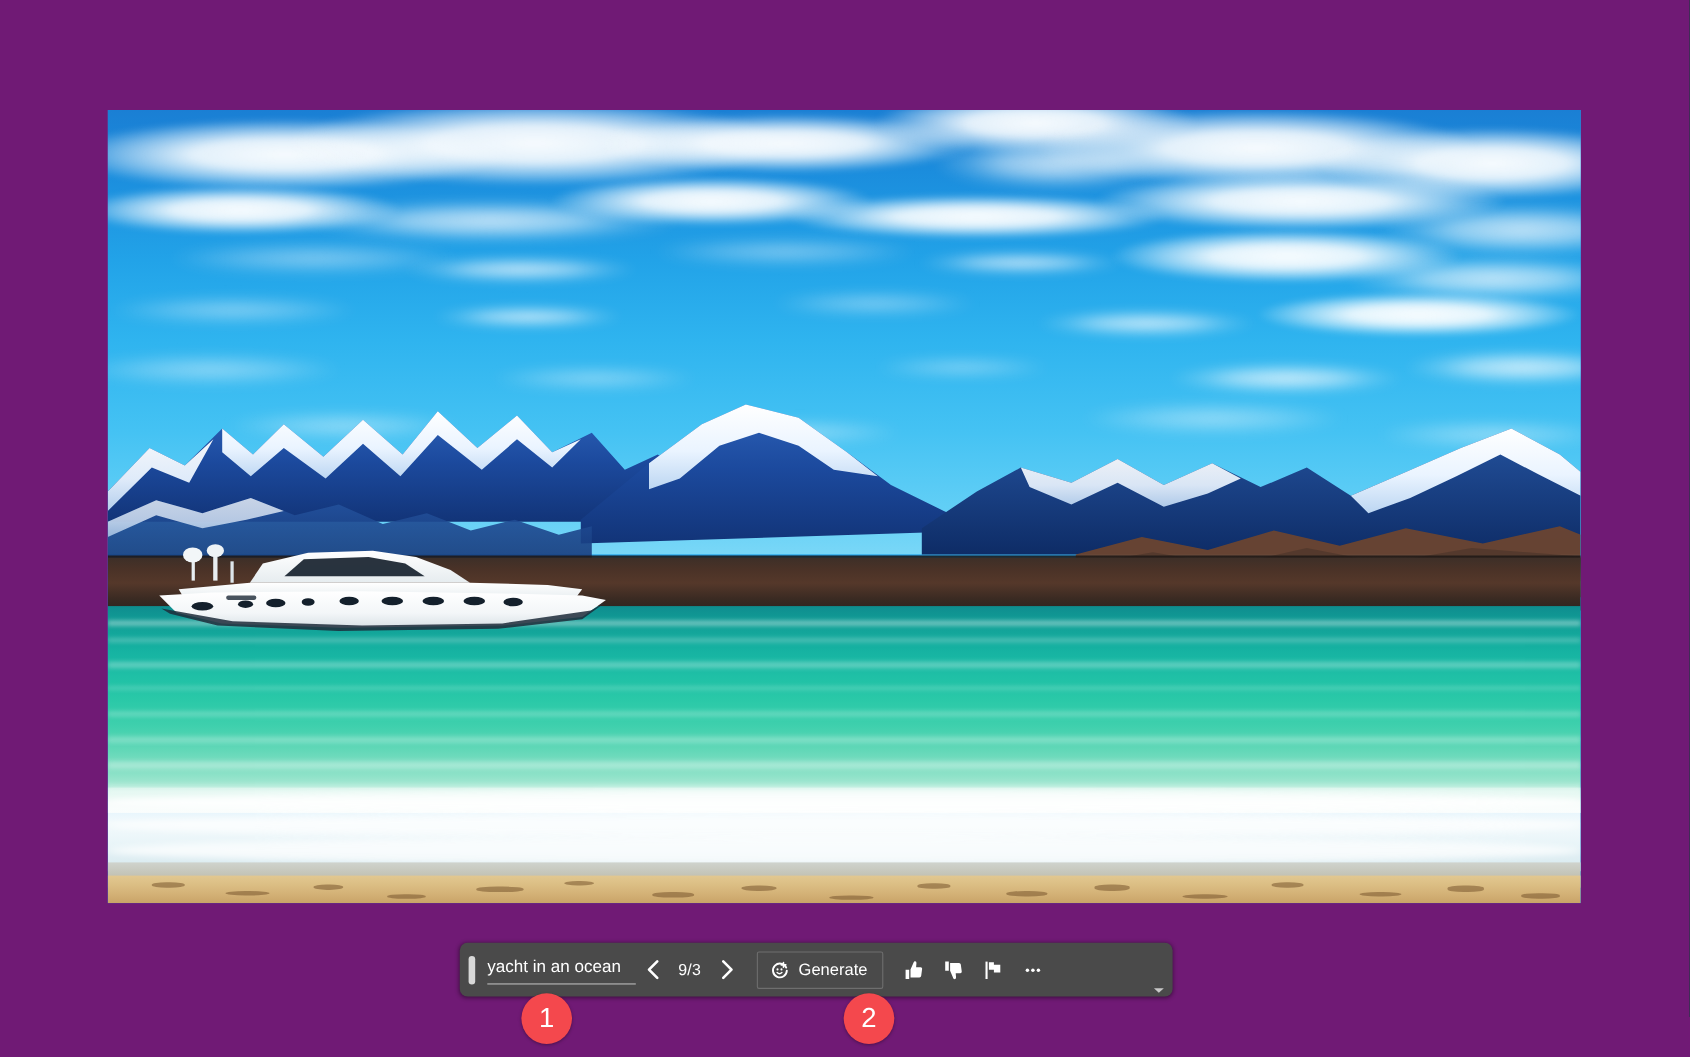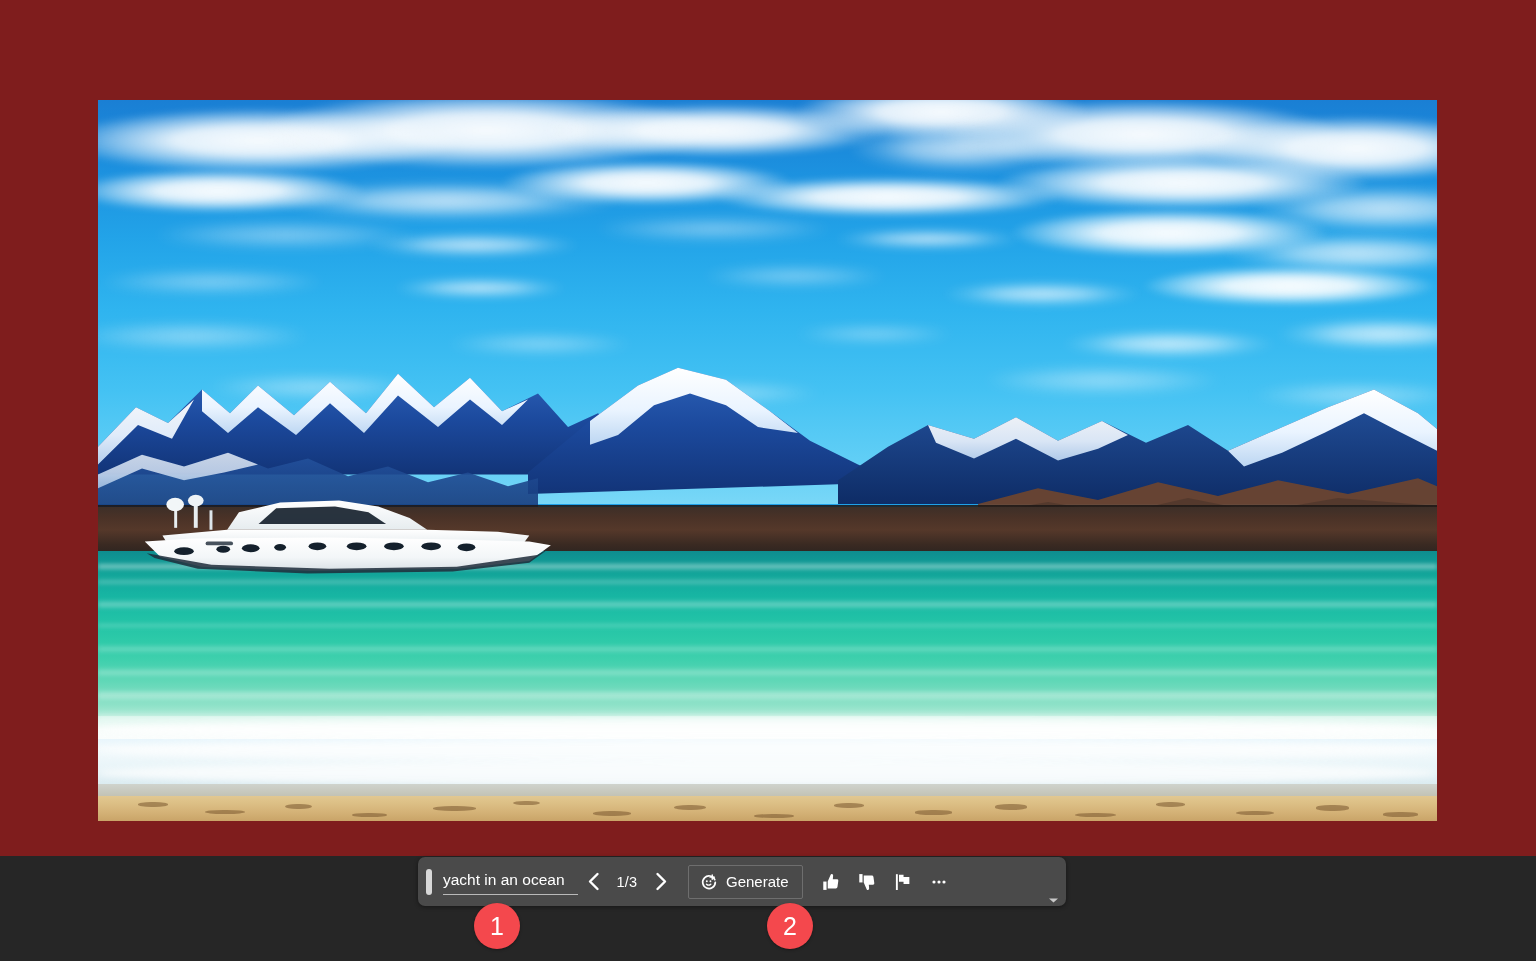--- a/index.html
+++ b/index.html
@@ -8,22 +8,22 @@
     width: 1536px;
     height: 961px;
     background: #262626;
     font-family: "Liberation Sans", sans-serif;
     overflow: hidden;
   }
 
   #stage {
     position: relative;
     width: 1536px;
-    height: 856px;
-    background: #7f1d1d;
+    height: 961px;
+    background: #701a75;
   }
 
   
   #image-frame {
     position: absolute;
     left: 98px;
     top: 100px;
     width: 1339px;
     height: 721px;
     overflow: hidden;
@@ -448,21 +448,21 @@
     <div class="prompt-wrap">
       <input class="prompt-input" type="text" value="yacht in an ocean" placeholder="Describe your image" style="">
     </div>
 
     <button class="nav-btn">
       <svg width="13" height="19" viewBox="0 0 13 19" aria-hidden="true">
         <path d="M10.5 2 L3 9.5 L10.5 17" fill="none" stroke="currentColor" stroke-width="2.4" stroke-linecap="round" stroke-linejoin="round"></path>
       </svg>
     </button>
 
-    <span class="page-indicator">1/3</span>
+    <span class="page-indicator">9/3</span>
 
     <button class="nav-btn">
       <svg width="13" height="19" viewBox="0 0 13 19" aria-hidden="true">
         <path d="M2.5 2 L10 9.5 L2.5 17" fill="none" stroke="currentColor" stroke-width="2.4" stroke-linecap="round" stroke-linejoin="round"></path>
       </svg>
     </button>
 
     <button class="generate-btn">
       <svg width="18" height="18" viewBox="0 0 20 20" aria-hidden="true">
         <path d="M16.4 7.4 A7 7 0 1 0 17 10.4" fill="none" stroke="currentColor" stroke-width="1.9" stroke-linecap="round"></path>

